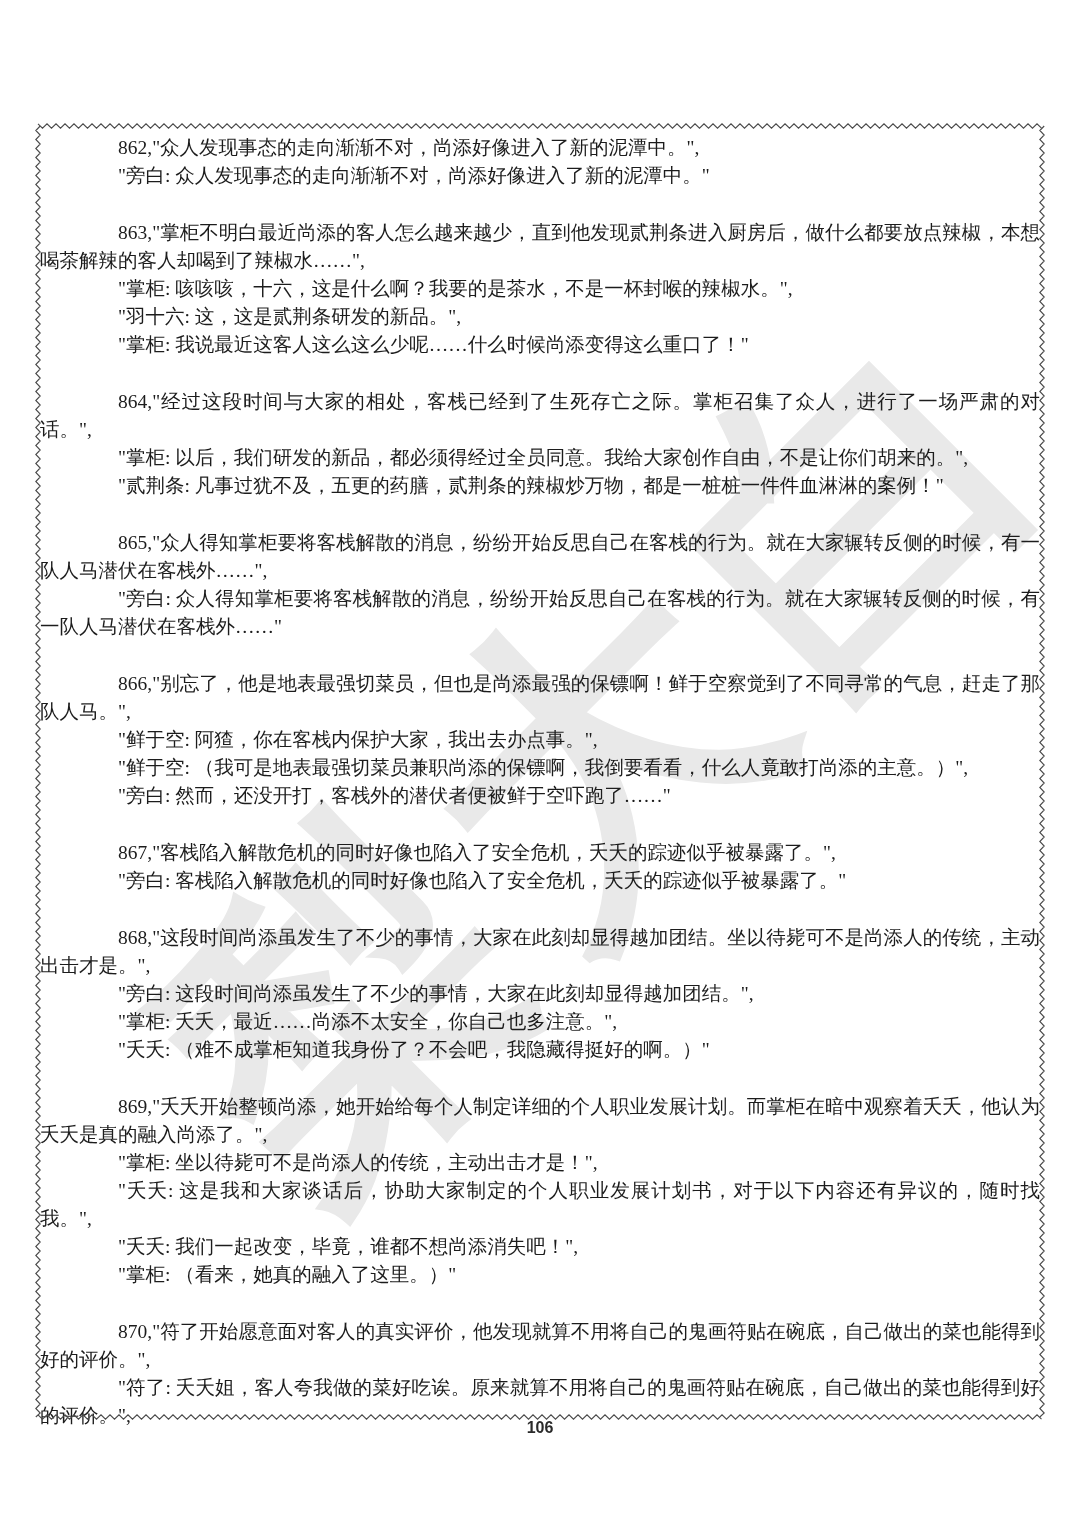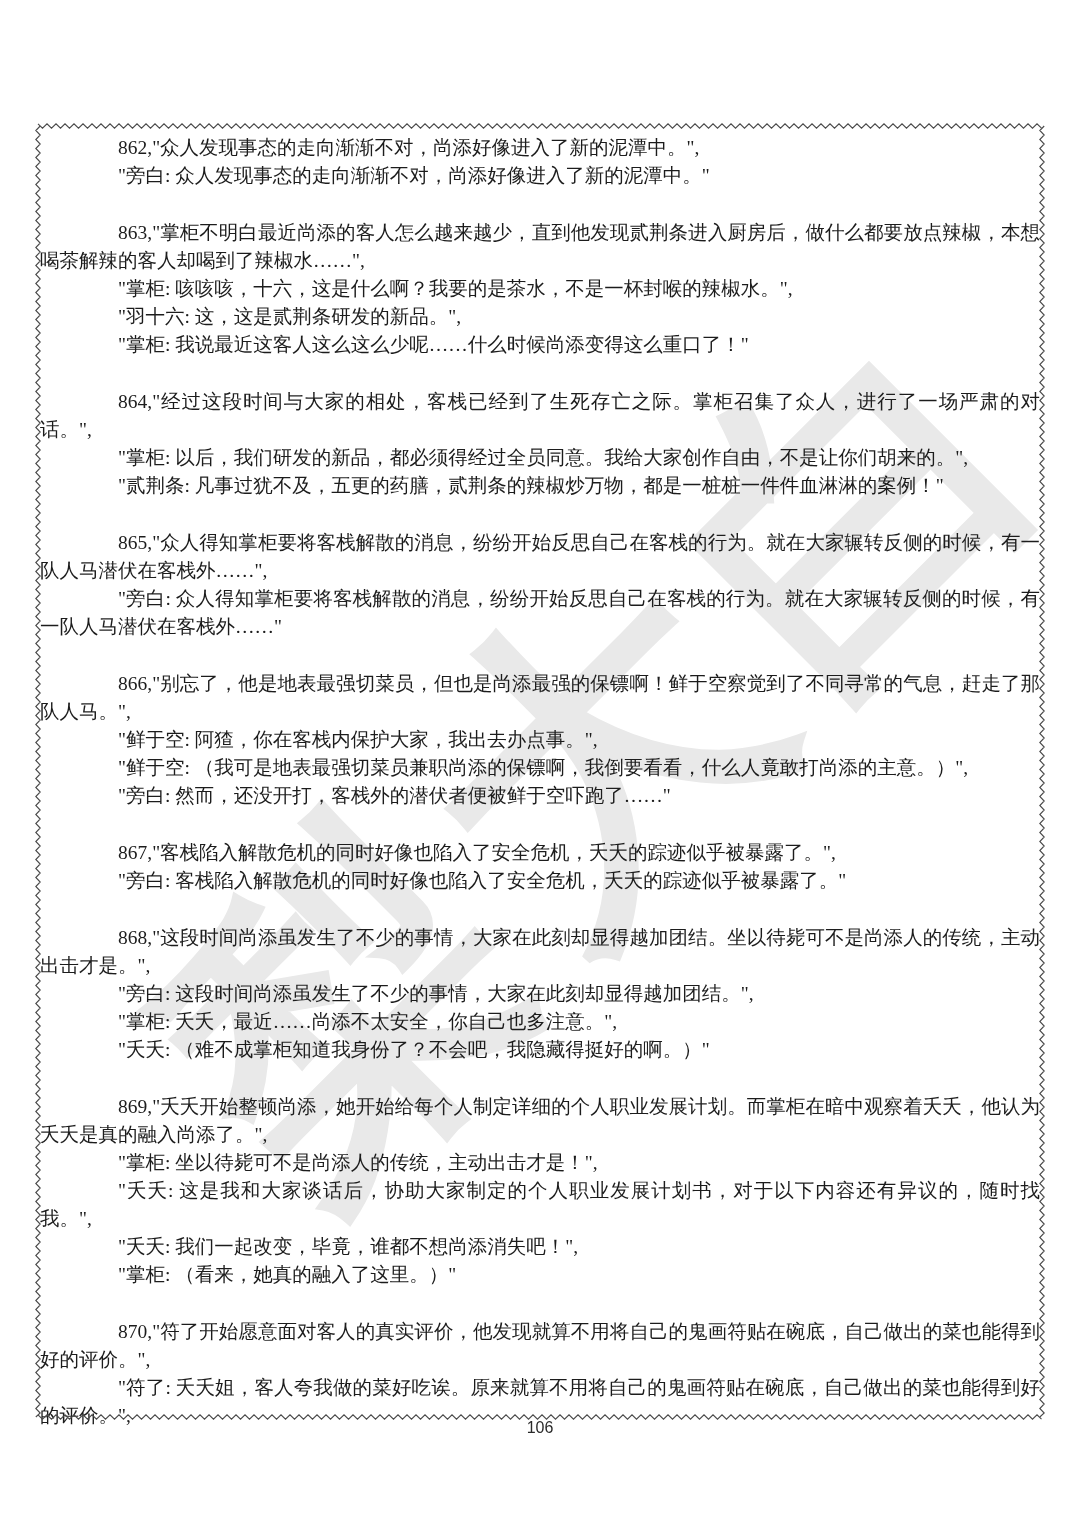--- a/index.html
+++ b/index.html
@@ -21,20 +21,21 @@
     position:absolute;left:40px;top:134px;width:1000px;z-index:1;
     color:#1c1c1c;font-size:19.5px;line-height:28px;
     text-align:justify;
   }
   .entry{margin:0 0 29px 0;}
   .line{margin:0;text-indent:78px;}
   .page-number{
     position:absolute;left:0;top:1419px;width:1080px;text-align:center;
     font-size:16px;color:#2a2a2a;z-index:3;
     font-family:"Liberation Sans","DejaVu Sans",sans-serif;
+    font-weight:bold;
   }
 </style>
 </head>
 <body>
 
 <div class="page">
 
   <svg id="border-svg" width="1080" height="1528">
       <polyline points="38.0,123.8 42.5,128.2 47.0,123.8 51.5,128.2 56.0,123.8 60.5,128.2 65.0,123.8 69.5,128.2 74.0,123.8 78.5,128.2 83.0,123.8 87.5,128.2 92.0,123.8 96.5,128.2 101.0,123.8 105.5,128.2 110.0,123.8 114.5,128.2 119.0,123.8 123.5,128.2 128.0,123.8 132.5,128.2 137.0,123.8 141.5,128.2 146.0,123.8 150.5,128.2 155.0,123.8 159.5,128.2 164.0,123.8 168.5,128.2 173.0,123.8 177.5,128.2 182.0,123.8 186.5,128.2 191.0,123.8 195.5,128.2 200.0,123.8 204.5,128.2 209.0,123.8 213.5,128.2 218.0,123.8 222.5,128.2 227.0,123.8 231.5,128.2 236.0,123.8 240.5,128.2 245.0,123.8 249.5,128.2 254.0,123.8 258.5,128.2 263.0,123.8 267.5,128.2 272.0,123.8 276.5,128.2 281.0,123.8 285.5,128.2 290.0,123.8 294.5,128.2 299.0,123.8 303.5,128.2 308.0,123.8 312.5,128.2 317.0,123.8 321.5,128.2 326.0,123.8 330.5,128.2 335.0,123.8 339.5,128.2 344.0,123.8 348.5,128.2 353.0,123.8 357.5,128.2 362.0,123.8 366.5,128.2 371.0,123.8 375.5,128.2 380.0,123.8 384.5,128.2 389.0,123.8 393.5,128.2 398.0,123.8 402.5,128.2 407.0,123.8 411.5,128.2 416.0,123.8 420.5,128.2 425.0,123.8 429.5,128.2 434.0,123.8 438.5,128.2 443.0,123.8 447.5,128.2 452.0,123.8 456.5,128.2 461.0,123.8 465.5,128.2 470.0,123.8 474.5,128.2 479.0,123.8 483.5,128.2 488.0,123.8 492.5,128.2 497.0,123.8 501.5,128.2 506.0,123.8 510.5,128.2 515.0,123.8 519.5,128.2 524.0,123.8 528.5,128.2 533.0,123.8 537.5,128.2 542.0,123.8 546.5,128.2 551.0,123.8 555.5,128.2 560.0,123.8 564.5,128.2 569.0,123.8 573.5,128.2 578.0,123.8 582.5,128.2 587.0,123.8 591.5,128.2 596.0,123.8 600.5,128.2 605.0,123.8 609.5,128.2 614.0,123.8 618.5,128.2 623.0,123.8 627.5,128.2 632.0,123.8 636.5,128.2 641.0,123.8 645.5,128.2 650.0,123.8 654.5,128.2 659.0,123.8 663.5,128.2 668.0,123.8 672.5,128.2 677.0,123.8 681.5,128.2 686.0,123.8 690.5,128.2 695.0,123.8 699.5,128.2 704.0,123.8 708.5,128.2 713.0,123.8 717.5,128.2 722.0,123.8 726.5,128.2 731.0,123.8 735.5,128.2 740.0,123.8 744.5,128.2 749.0,123.8 753.5,128.2 758.0,123.8 762.5,128.2 767.0,123.8 771.5,128.2 776.0,123.8 780.5,128.2 785.0,123.8 789.5,128.2 794.0,123.8 798.5,128.2 803.0,123.8 807.5,128.2 812.0,123.8 816.5,128.2 821.0,123.8 825.5,128.2 830.0,123.8 834.5,128.2 839.0,123.8 843.5,128.2 848.0,123.8 852.5,128.2 857.0,123.8 861.5,128.2 866.0,123.8 870.5,128.2 875.0,123.8 879.5,128.2 884.0,123.8 888.5,128.2 893.0,123.8 897.5,128.2 902.0,123.8 906.5,128.2 911.0,123.8 915.5,128.2 920.0,123.8 924.5,128.2 929.0,123.8 933.5,128.2 938.0,123.8 942.5,128.2 947.0,123.8 951.5,128.2 956.0,123.8 960.5,128.2 965.0,123.8 969.5,128.2 974.0,123.8 978.5,128.2 983.0,123.8 987.5,128.2 992.0,123.8 996.5,128.2 1001.0,123.8 1005.5,128.2 1010.0,123.8 1014.5,128.2 1019.0,123.8 1023.5,128.2 1028.0,123.8 1032.5,128.2 1037.0,123.8 1041.5,128.2" fill="none" stroke="#4a4a4a" stroke-width="1.1"></polyline>
       <polyline points="38.0,1414.8 42.5,1419.2 47.0,1414.8 51.5,1419.2 56.0,1414.8 60.5,1419.2 65.0,1414.8 69.5,1419.2 74.0,1414.8 78.5,1419.2 83.0,1414.8 87.5,1419.2 92.0,1414.8 96.5,1419.2 101.0,1414.8 105.5,1419.2 110.0,1414.8 114.5,1419.2 119.0,1414.8 123.5,1419.2 128.0,1414.8 132.5,1419.2 137.0,1414.8 141.5,1419.2 146.0,1414.8 150.5,1419.2 155.0,1414.8 159.5,1419.2 164.0,1414.8 168.5,1419.2 173.0,1414.8 177.5,1419.2 182.0,1414.8 186.5,1419.2 191.0,1414.8 195.5,1419.2 200.0,1414.8 204.5,1419.2 209.0,1414.8 213.5,1419.2 218.0,1414.8 222.5,1419.2 227.0,1414.8 231.5,1419.2 236.0,1414.8 240.5,1419.2 245.0,1414.8 249.5,1419.2 254.0,1414.8 258.5,1419.2 263.0,1414.8 267.5,1419.2 272.0,1414.8 276.5,1419.2 281.0,1414.8 285.5,1419.2 290.0,1414.8 294.5,1419.2 299.0,1414.8 303.5,1419.2 308.0,1414.8 312.5,1419.2 317.0,1414.8 321.5,1419.2 326.0,1414.8 330.5,1419.2 335.0,1414.8 339.5,1419.2 344.0,1414.8 348.5,1419.2 353.0,1414.8 357.5,1419.2 362.0,1414.8 366.5,1419.2 371.0,1414.8 375.5,1419.2 380.0,1414.8 384.5,1419.2 389.0,1414.8 393.5,1419.2 398.0,1414.8 402.5,1419.2 407.0,1414.8 411.5,1419.2 416.0,1414.8 420.5,1419.2 425.0,1414.8 429.5,1419.2 434.0,1414.8 438.5,1419.2 443.0,1414.8 447.5,1419.2 452.0,1414.8 456.5,1419.2 461.0,1414.8 465.5,1419.2 470.0,1414.8 474.5,1419.2 479.0,1414.8 483.5,1419.2 488.0,1414.8 492.5,1419.2 497.0,1414.8 501.5,1419.2 506.0,1414.8 510.5,1419.2 515.0,1414.8 519.5,1419.2 524.0,1414.8 528.5,1419.2 533.0,1414.8 537.5,1419.2 542.0,1414.8 546.5,1419.2 551.0,1414.8 555.5,1419.2 560.0,1414.8 564.5,1419.2 569.0,1414.8 573.5,1419.2 578.0,1414.8 582.5,1419.2 587.0,1414.8 591.5,1419.2 596.0,1414.8 600.5,1419.2 605.0,1414.8 609.5,1419.2 614.0,1414.8 618.5,1419.2 623.0,1414.8 627.5,1419.2 632.0,1414.8 636.5,1419.2 641.0,1414.8 645.5,1419.2 650.0,1414.8 654.5,1419.2 659.0,1414.8 663.5,1419.2 668.0,1414.8 672.5,1419.2 677.0,1414.8 681.5,1419.2 686.0,1414.8 690.5,1419.2 695.0,1414.8 699.5,1419.2 704.0,1414.8 708.5,1419.2 713.0,1414.8 717.5,1419.2 722.0,1414.8 726.5,1419.2 731.0,1414.8 735.5,1419.2 740.0,1414.8 744.5,1419.2 749.0,1414.8 753.5,1419.2 758.0,1414.8 762.5,1419.2 767.0,1414.8 771.5,1419.2 776.0,1414.8 780.5,1419.2 785.0,1414.8 789.5,1419.2 794.0,1414.8 798.5,1419.2 803.0,1414.8 807.5,1419.2 812.0,1414.8 816.5,1419.2 821.0,1414.8 825.5,1419.2 830.0,1414.8 834.5,1419.2 839.0,1414.8 843.5,1419.2 848.0,1414.8 852.5,1419.2 857.0,1414.8 861.5,1419.2 866.0,1414.8 870.5,1419.2 875.0,1414.8 879.5,1419.2 884.0,1414.8 888.5,1419.2 893.0,1414.8 897.5,1419.2 902.0,1414.8 906.5,1419.2 911.0,1414.8 915.5,1419.2 920.0,1414.8 924.5,1419.2 929.0,1414.8 933.5,1419.2 938.0,1414.8 942.5,1419.2 947.0,1414.8 951.5,1419.2 956.0,1414.8 960.5,1419.2 965.0,1414.8 969.5,1419.2 974.0,1414.8 978.5,1419.2 983.0,1414.8 987.5,1419.2 992.0,1414.8 996.5,1419.2 1001.0,1414.8 1005.5,1419.2 1010.0,1414.8 1014.5,1419.2 1019.0,1414.8 1023.5,1419.2 1028.0,1414.8 1032.5,1419.2 1037.0,1414.8 1041.5,1419.2" fill="none" stroke="#4a4a4a" stroke-width="1.1"></polyline>

